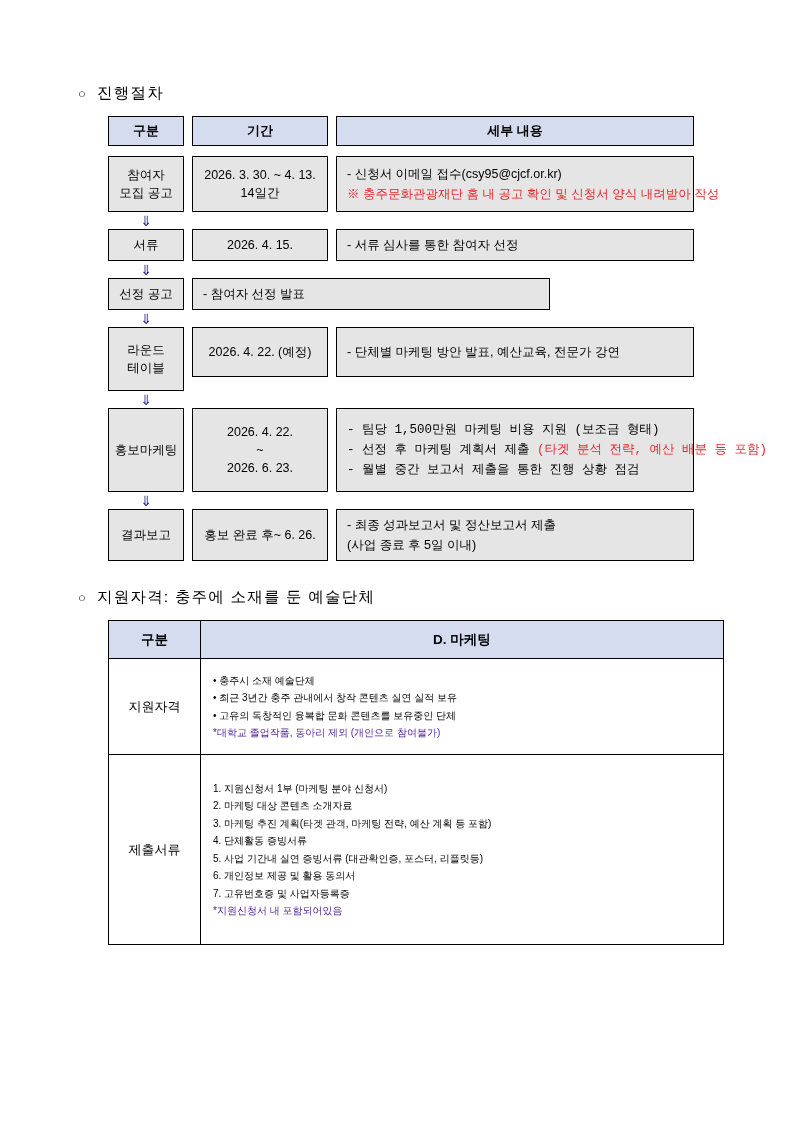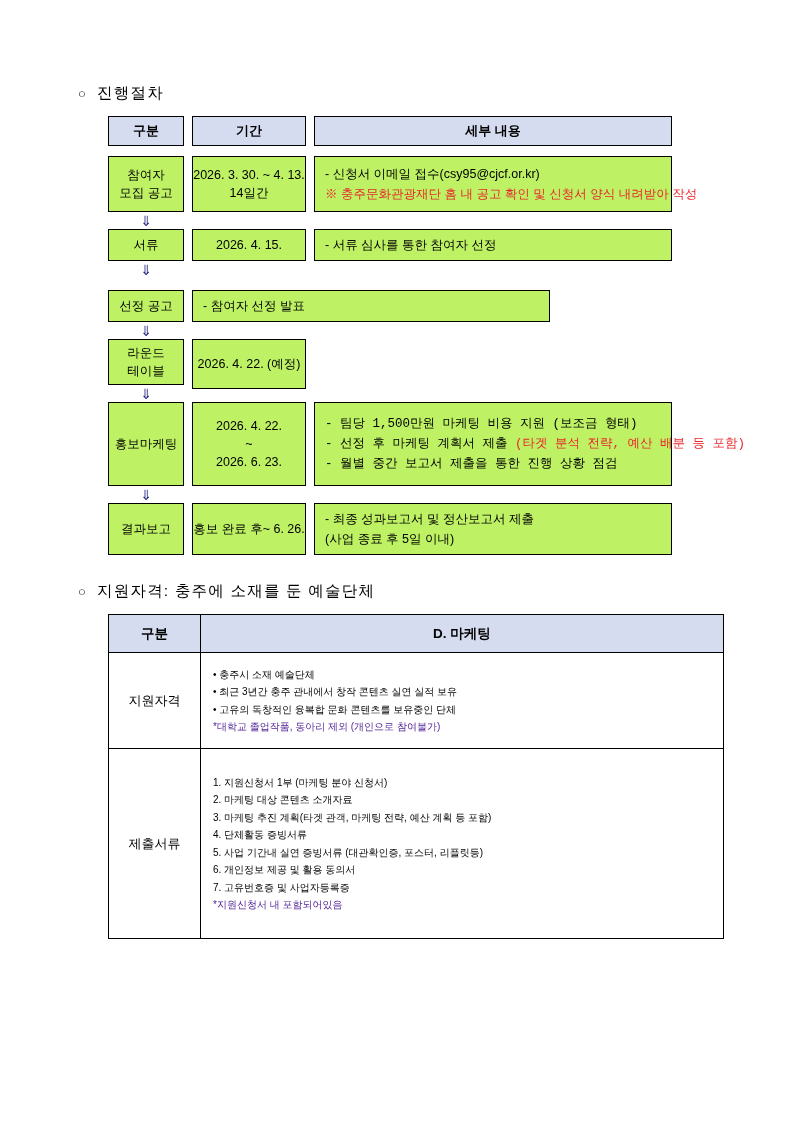--- a/index.html
+++ b/index.html
@@ -43,36 +43,36 @@
     margin-top: 12px;
     margin-left: 38px;
     position: relative;
   }
   .proc-head {
     display: flex;
     gap: 8px;
   }
   .cell {
     border: 1px solid #000;
-    background: #bef264;
+    background: #e5e5e5;
     display: flex;
     align-items: center;
     justify-content: center;
     font-size: 12.5px;
     line-height: 1.45;
     text-align: center;
   }
   .head-cell {
     background: #d5dcef;
     font-weight: bold;
     height: 30px;
     font-size: 13px;
   }
   .c1 { width: 76px; }
-  .c2 { width: 114px; }
+  .c2 { width: 136px; }
   .c3 { width: 358px; }
 
   .proc-row {
     display: flex;
     gap: 8px;
     align-items: flex-start;
   }
   .col1-wrap { width: 76px; display: flex; flex-direction: column; align-items: center; }
   .arrow {
     font-size: 14px;
@@ -170,41 +170,44 @@
             </div>
             <div class="arrow">⇓</div>
           </div>
           <div class="cell c2" style="height: 32px; flex-direction: column;">
             <div>2026. 4. 15.</div>
           </div>
           <div class="cell c3 detail" style="height: 32px; display: flex; flex-direction: column; justify-content: center; align-items: flex-start;">
             <div class="line"><span>-  서류 심사를 통한 참여자 선정</span></div>
           </div>
         </div>
-        <div class="proc-row" style="margin-top: 12px;">
+        <div class="proc-row" style="margin-top: 0px;">
           <div class="col1-wrap">
             <div class="cell c1" style="height: 32px; flex-direction: column;">
               <div>선정 공고</div>
             </div>
             <div class="arrow">⇓</div>
           </div>
           <div class="cell c3 detail" style="height: 32px; display: flex; flex-direction: column; justify-content: center; align-items: flex-start;">
             <div class="line"><span>-  참여자 선정 발표</span></div>
           </div>
         </div>
         <div class="proc-row" style="margin-top: 0px;">
           <div class="col1-wrap">
-            <div class="cell c1" style="height: 46px; flex-direction: column;">
+            <div class="cell c1" style="height: 64px; flex-direction: column;">
               <div>라운드</div>
               <div>테이블</div>
             </div>
             <div class="arrow">⇓</div>
           </div>
           <div class="cell c2" style="height: 50px; flex-direction: column;">
             <div>2026. 4. 22. (예정)</div>
+          </div>
+          <div class="cell c3 detail" style="height: 50px; display: flex; flex-direction: column; justify-content: center; align-items: flex-start;">
+            <div class="line"><span>-  단체별 마케팅 방안 발표, 예산교육, 전문가 강연</span></div>
           </div>
         </div>
         <div class="proc-row" style="margin-top: 0px;">
           <div class="col1-wrap">
             <div class="cell c1" style="height: 84px; ">
               <div>홍보</div>
               <div>마케팅</div>
             </div>
             <div class="arrow">⇓</div>
           </div>

